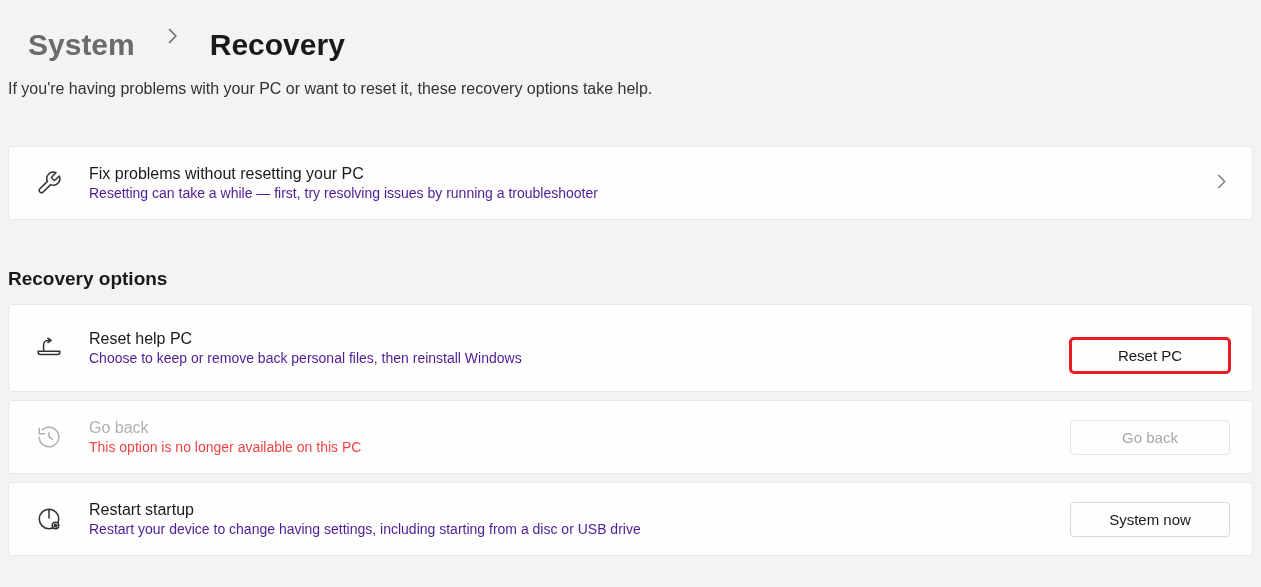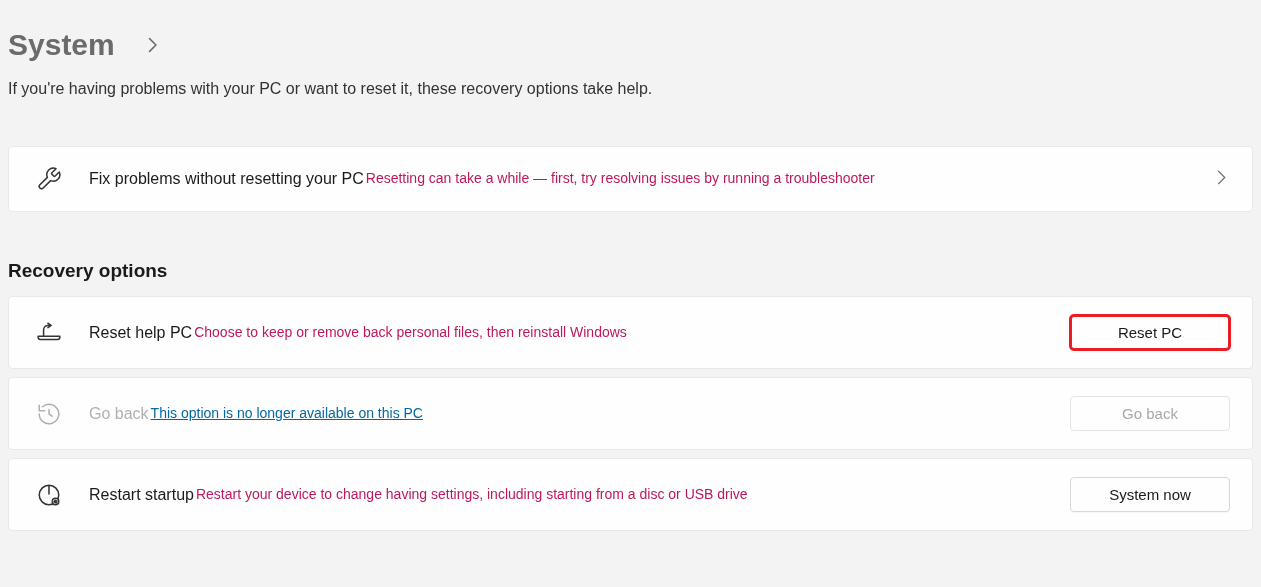--- a/index.html
+++ b/index.html
@@ -10,23 +10,24 @@
     }
     body {
       background: #f3f3f3;
       width: 1261px;
       height: 587px;
       padding: 28px 8px 8px 8px;
       color: #1a1a1a;
     }
     .breadcrumb {
       display: flex;
-      align-items: center;
+      align-items: flex-start;
       gap: 32px;
       margin-bottom: 18px;
+      margin-left: 20px;
     }
     .breadcrumb-parent {
       font-size: 30px;
       font-weight: 600;
       color: #6b6b6b;
       cursor: pointer;
     }
     .breadcrumb-chevron {
       color: #6b6b6b;
       font-size: 20px;
@@ -57,31 +58,31 @@
       width: 28px;
       height: 28px;
       flex-shrink: 0;
       display: flex;
       align-items: center;
       justify-content: center;
     }
     .card-body {
       flex: 1;
       display: flex;
-      flex-direction: row;
+      flex-direction: column;
       gap: 2px;
     }
     .card-title {
       font-size: 16px;
       font-weight: 400;
       color: #1a1a1a;
     }
     .card-sub {
       font-size: 14px;
-      color: #be185d;
+      color: #4c1d95;
     }
     .card-action {
       flex-shrink: 0;
     }
     .chevron-right {
       color: #737373;
       padding: 0 4px;
     }
     .section-header {
       font-size: 19px;
@@ -105,41 +106,42 @@
     .btn:disabled {
       color: #a8a8a8;
       cursor: default;
       border-color: #e4e4e4;
       box-shadow: none;
     }
     .disabled .card-title {
       color: #b0b0b0;
     }
     .disabled .card-sub {
-      color: #0369a1;
-      text-decoration: underline;
+      color: #ef4444;
     }
     .disabled .card-icon svg {
       stroke: #b0b0b0;
     }
     .highlight-red {
       outline: 3px solid #ec1c24;
       outline-offset: -2px;
+      margin-top: 15px;
     }
   </style>
 </head>
 <body>
 
 <div class="breadcrumb">
   <span class="breadcrumb-parent">System</span>
   <span class="breadcrumb-chevron">
     <svg width="11" height="16" viewBox="0 0 8 14" fill="none">
         <path d="M1 1 L7 7 L1 13" stroke="#6b6b6b" stroke-width="1.3" fill="none"></path>
       </svg>
   </span>
+  <span class="breadcrumb-current">Recovery</span>
 </div>
 
 <p class="intro-text">If you're having problems with your PC or want to reset it, these recovery options take help.</p>
 
 <div class="card">
   <span class="card-icon">
     <svg width="26" height="26" viewBox="0 0 24 24" fill="none" stroke="#333" stroke-width="1.4" stroke-linecap="round" stroke-linejoin="round">
       <path d="M14.7 6.3a1 1 0 0 0 0 1.4l1.6 1.6a1 1 0 0 0 1.4 0l3.77-3.77a6 6 0 0 1-7.94 7.94l-6.91 6.91a2.12 2.12 0 0 1-3-3l6.91-6.91a6 6 0 0 1 7.94-7.94l-3.76 3.76z"></path>
     </svg>
   </span>

